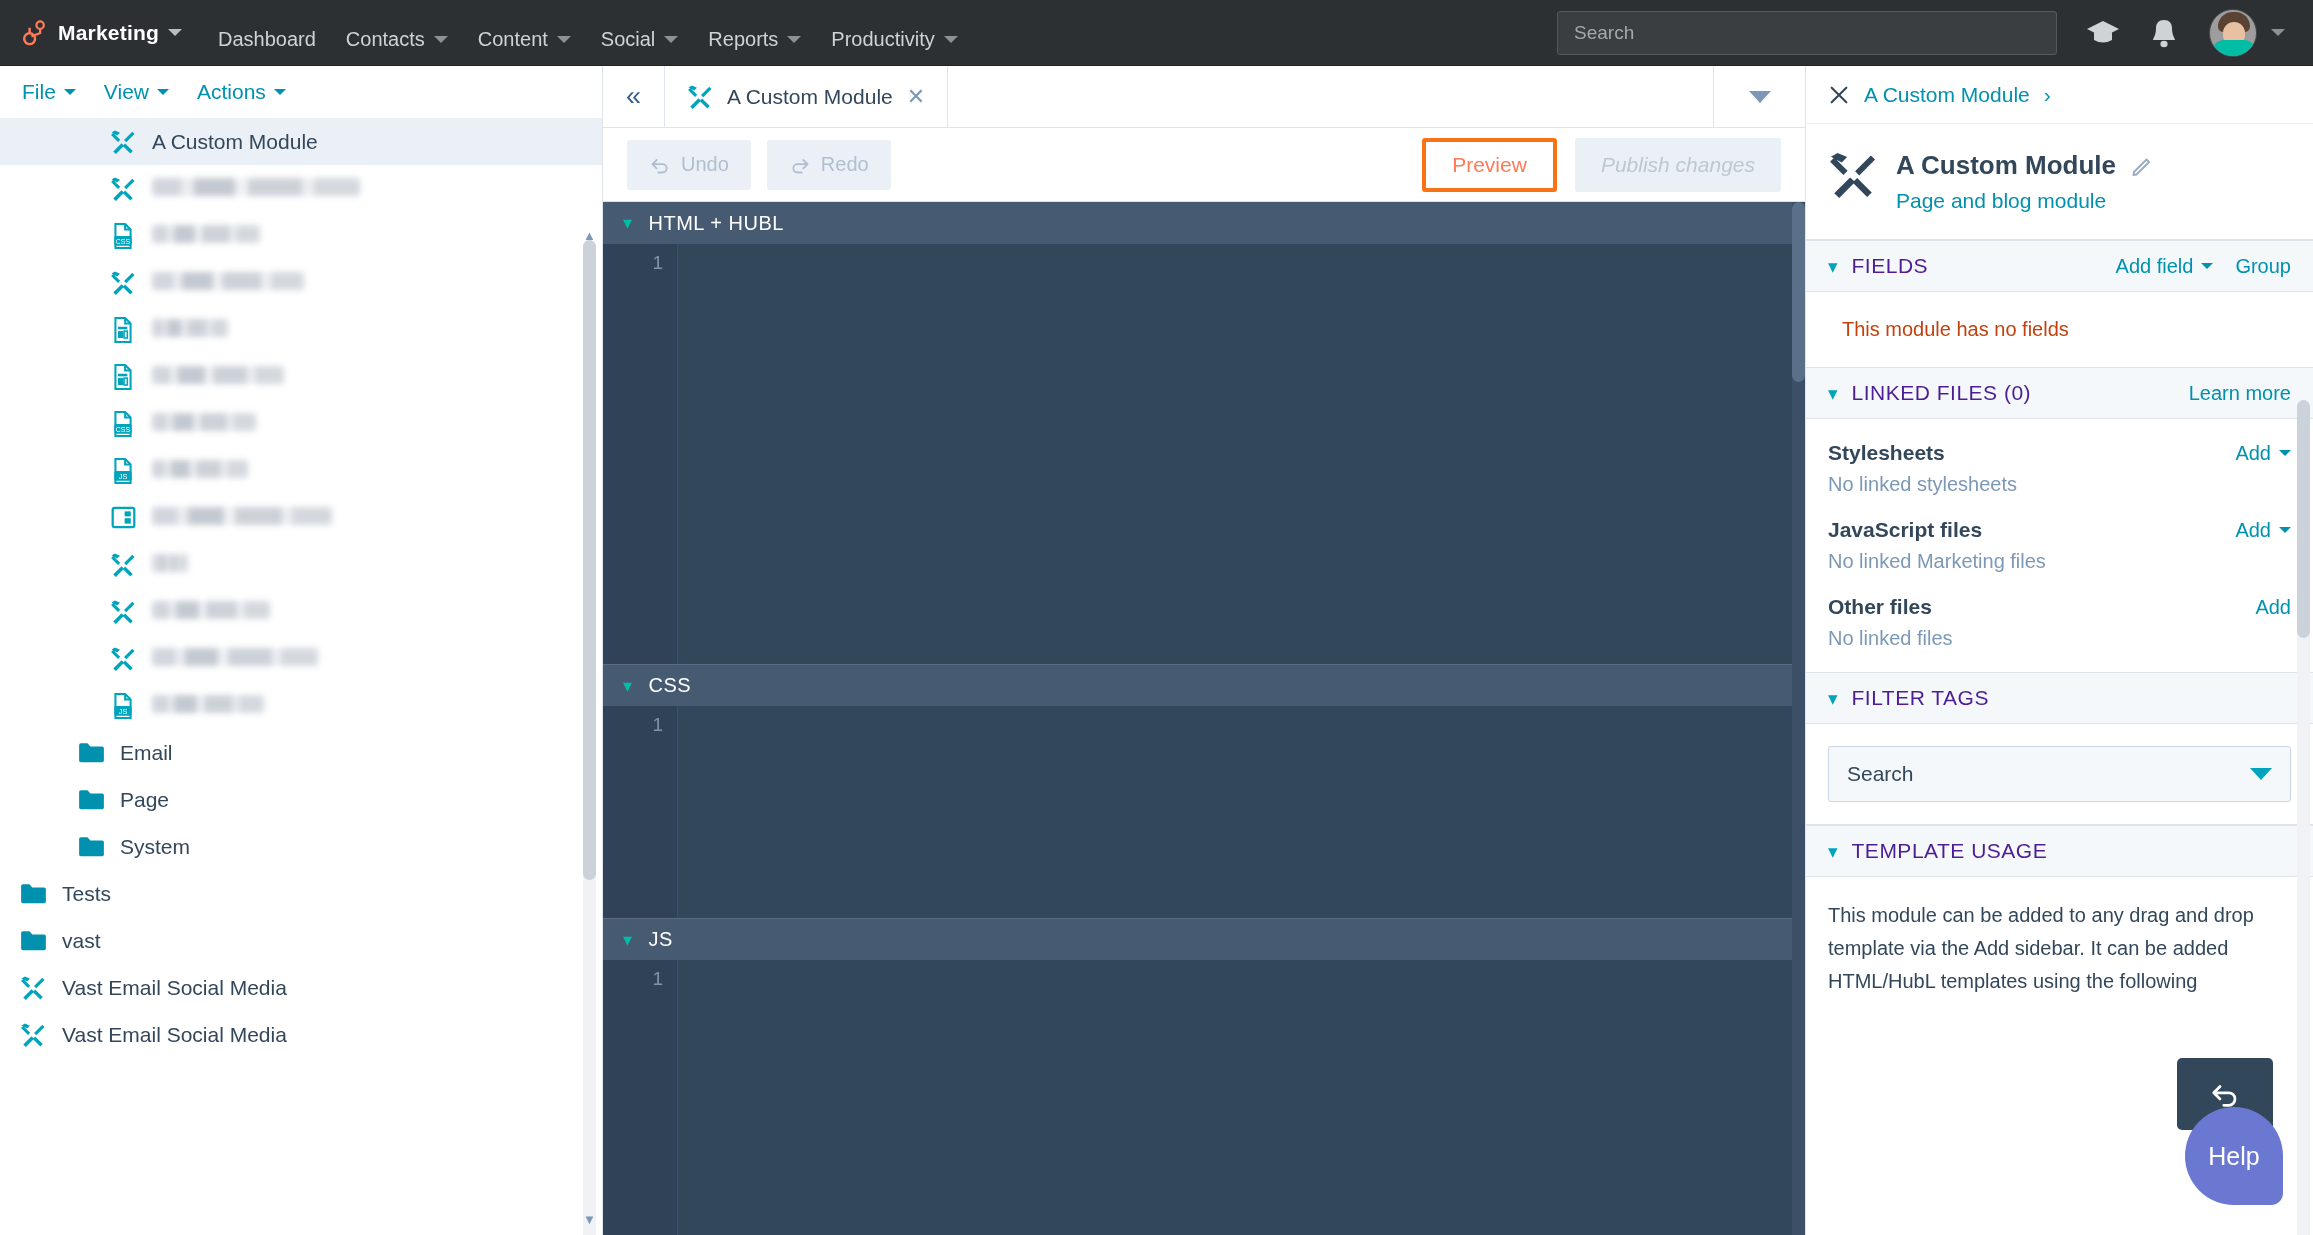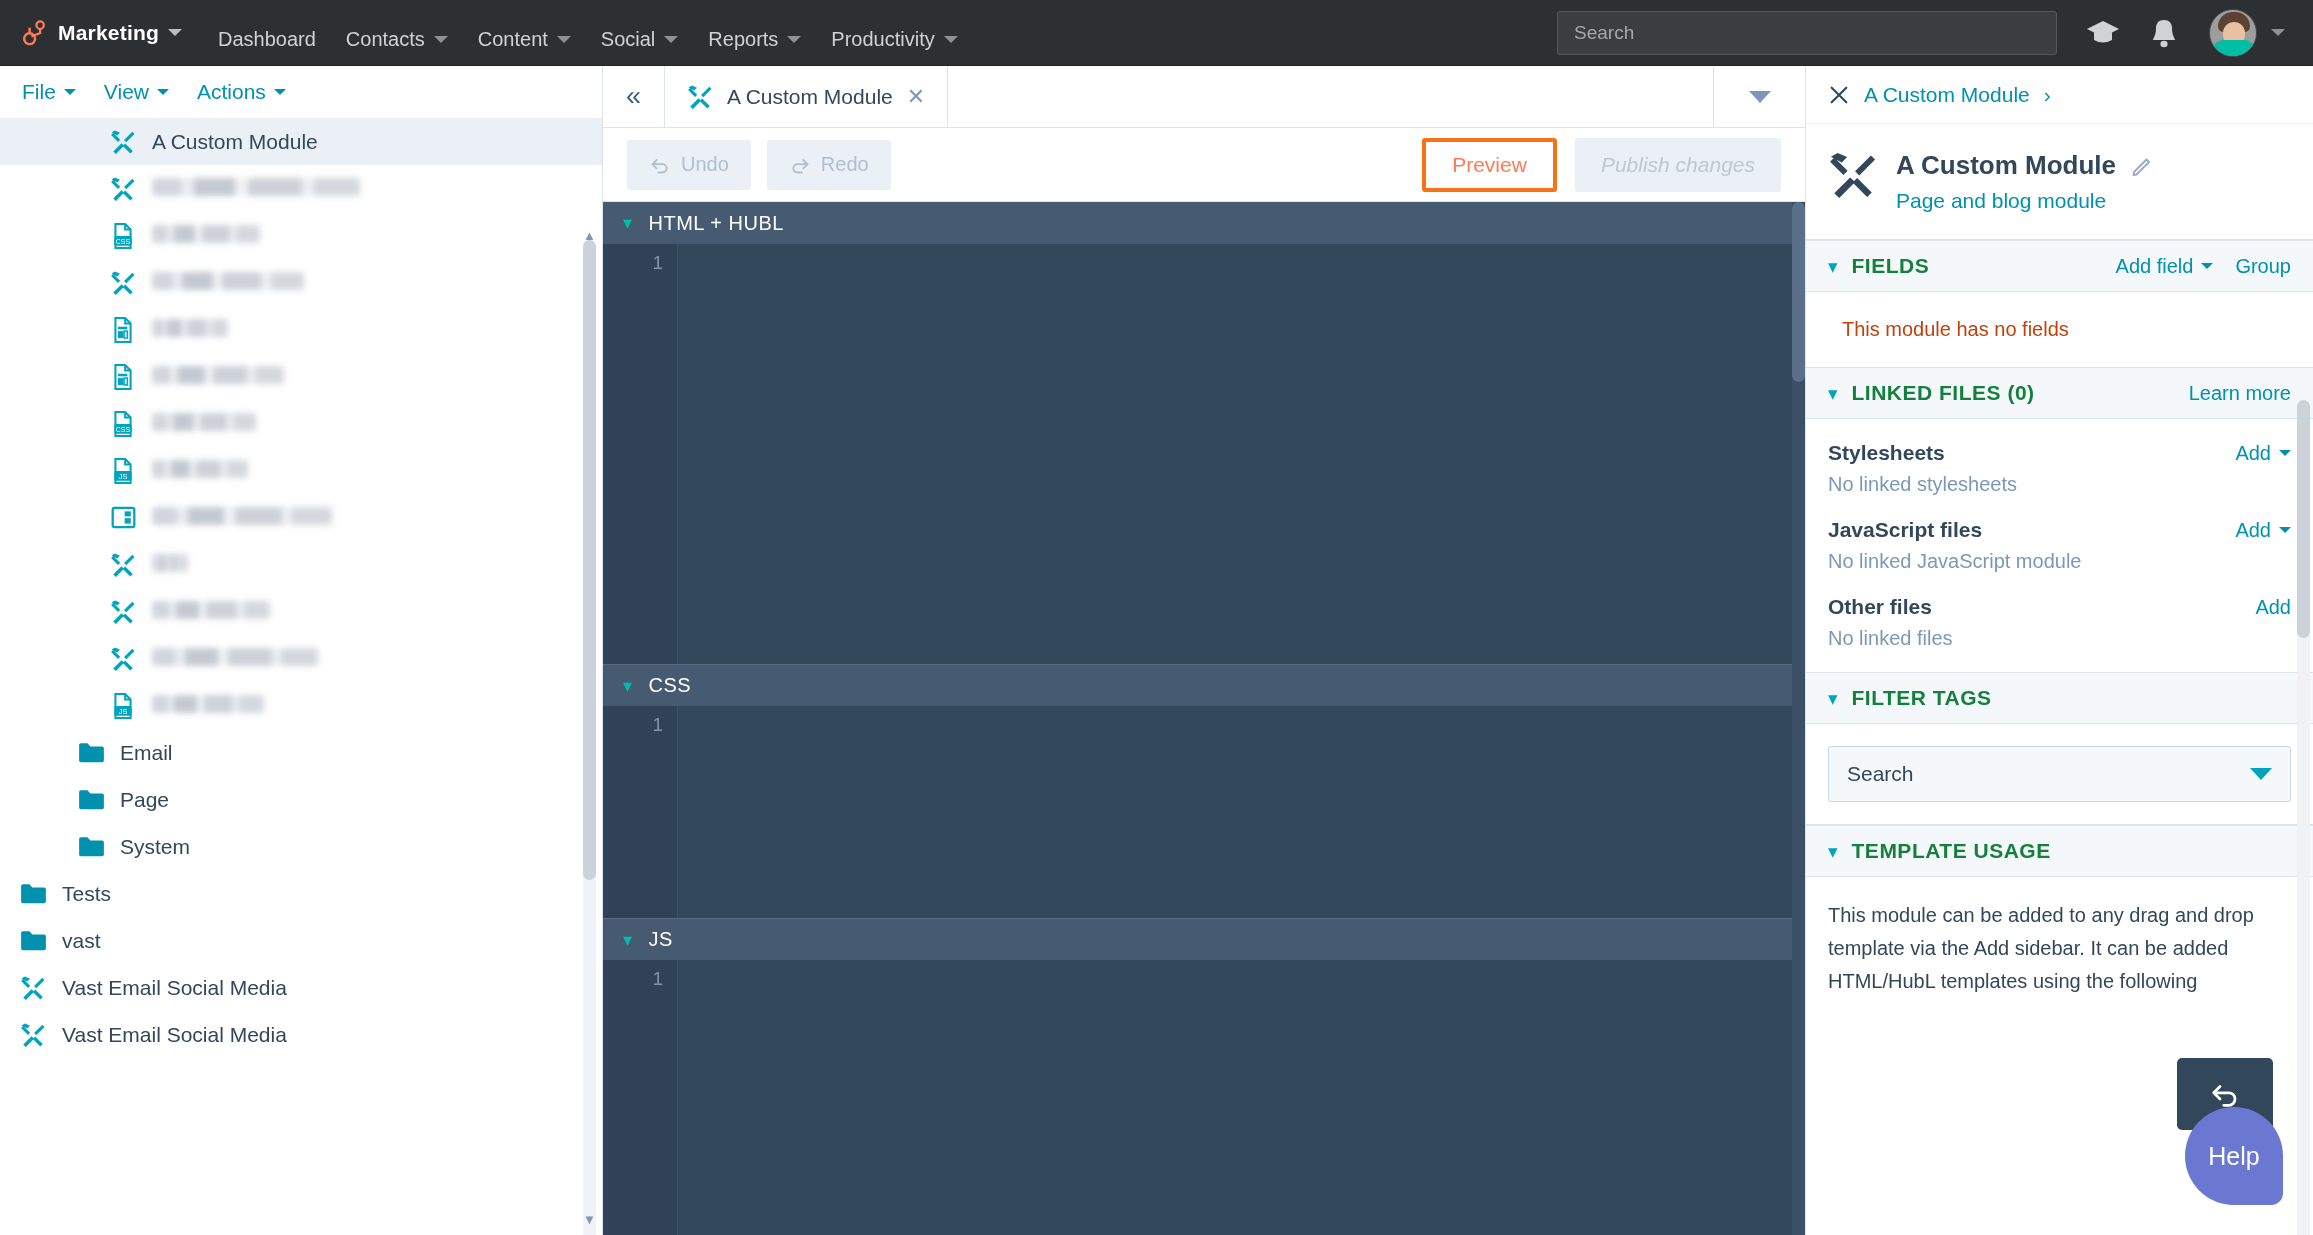--- a/index.html
+++ b/index.html
@@ -157,21 +157,21 @@
     display: flex; align-items: flex-start; gap: 18px; padding: 26px 22px 26px 22px;
     border-bottom: 1px solid #dfe3eb;
   }
   .rp-module .mtitle { font-size: 26px; font-weight: bold; color: #33475b; display:flex; align-items:center; gap:14px;}
   .rp-module .msub { font-size: 21px; color: #0091ae; padding-top: 8px; }
   .rp-section-head {
     background: #f5f8fa; height: 52px; display: flex; align-items: center;
     padding: 0 22px; border-bottom: 1px solid #dfe3eb; border-top: 1px solid #dfe3eb;
   }
   .rp-section-head .chev { color: #00a4bd; font-size: 19px; margin-right: 14px; }
-  .rp-section-head .title { font-size: 21px; color: #15803d; font-weight: bold; letter-spacing: .5px; }
+  .rp-section-head .title { font-size: 21px; color: #4c1d95; font-weight: normal; letter-spacing: .5px; }
   .rp-section-head .spacer { flex: 1; }
   .rp-link { color: #0091ae; font-size: 20px; display: flex; align-items: center; }
   .rp-link .caret { border-top-color:#0091ae; border-left-width:6px; border-right-width:6px; border-top-width:6px; margin-left:8px;}
   .rp-body { padding: 26px 36px; font-size: 20px; color: #c2410c; }
   .lf-row { display: flex; align-items: center; padding: 0 22px; margin-top: 22px; }
   .lf-row .lbl { font-size: 21px; color: #33475b; font-weight: bold; }
   .lf-row .sp { flex: 1; }
   .lf-note { padding: 8px 22px 0 22px; font-size: 20px; color: #7c98b6; }
   .ft-search-wrap { padding: 22px; border-bottom: 1px solid #dfe3eb; }
   .ft-search {
@@ -629,21 +629,21 @@
       <div class="lf-note">No linked stylesheets</div>
 
       <div class="lf-row">
         <span class="lbl">JavaScript files</span>
         <span class="sp"></span>
         <span class="rp-link">
           <span>Add</span>
           <span class="caret"></span>
         </span>
       </div>
-      <div class="lf-note">No linked JavaScript module</div>
+      <div class="lf-note">No linked Marketing files</div>
 
       <div class="lf-row">
         <span class="lbl">Other files</span>
         <span class="sp"></span>
         <span class="rp-link">Add</span>
       </div>
       <div class="lf-note" style="padding-bottom:22px">No linked files</div>
     </div>
 
     <div class="rp-section-head">

